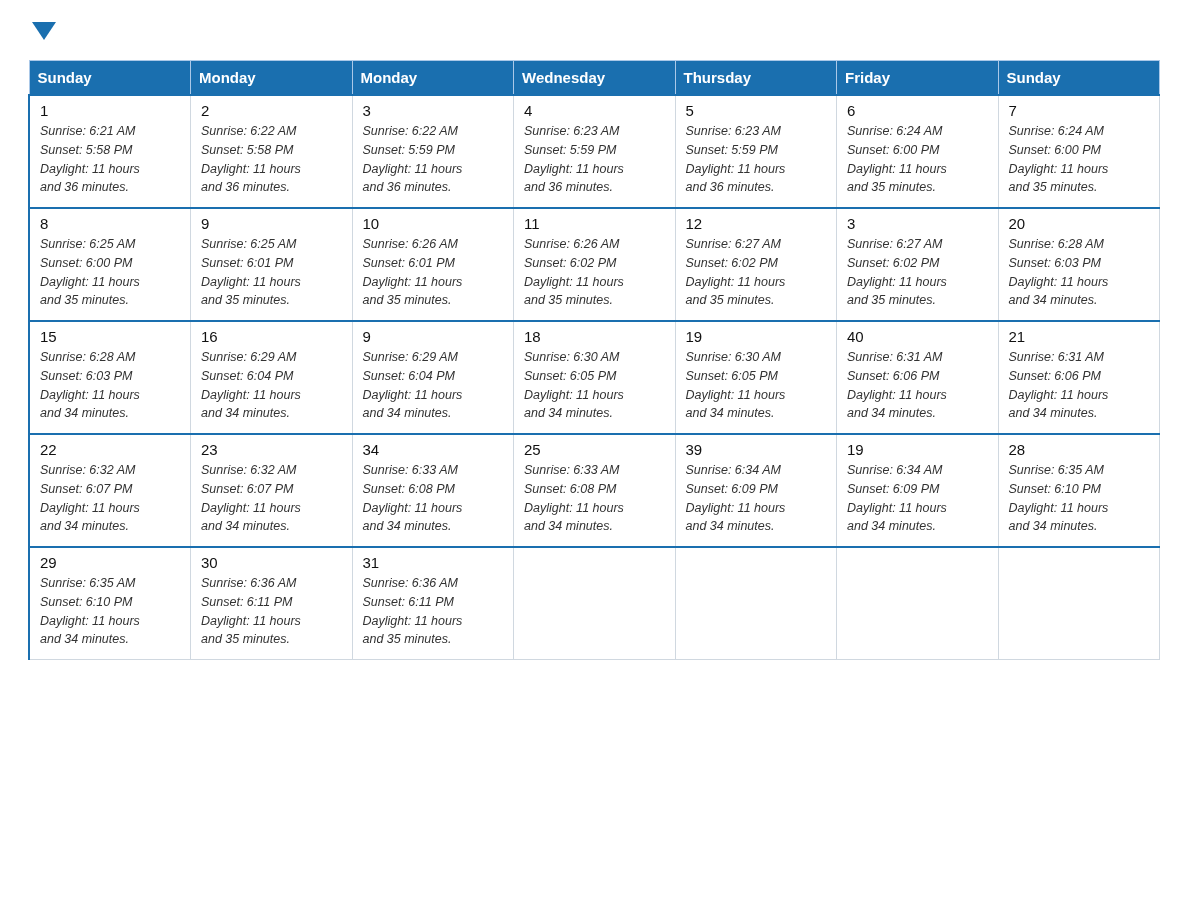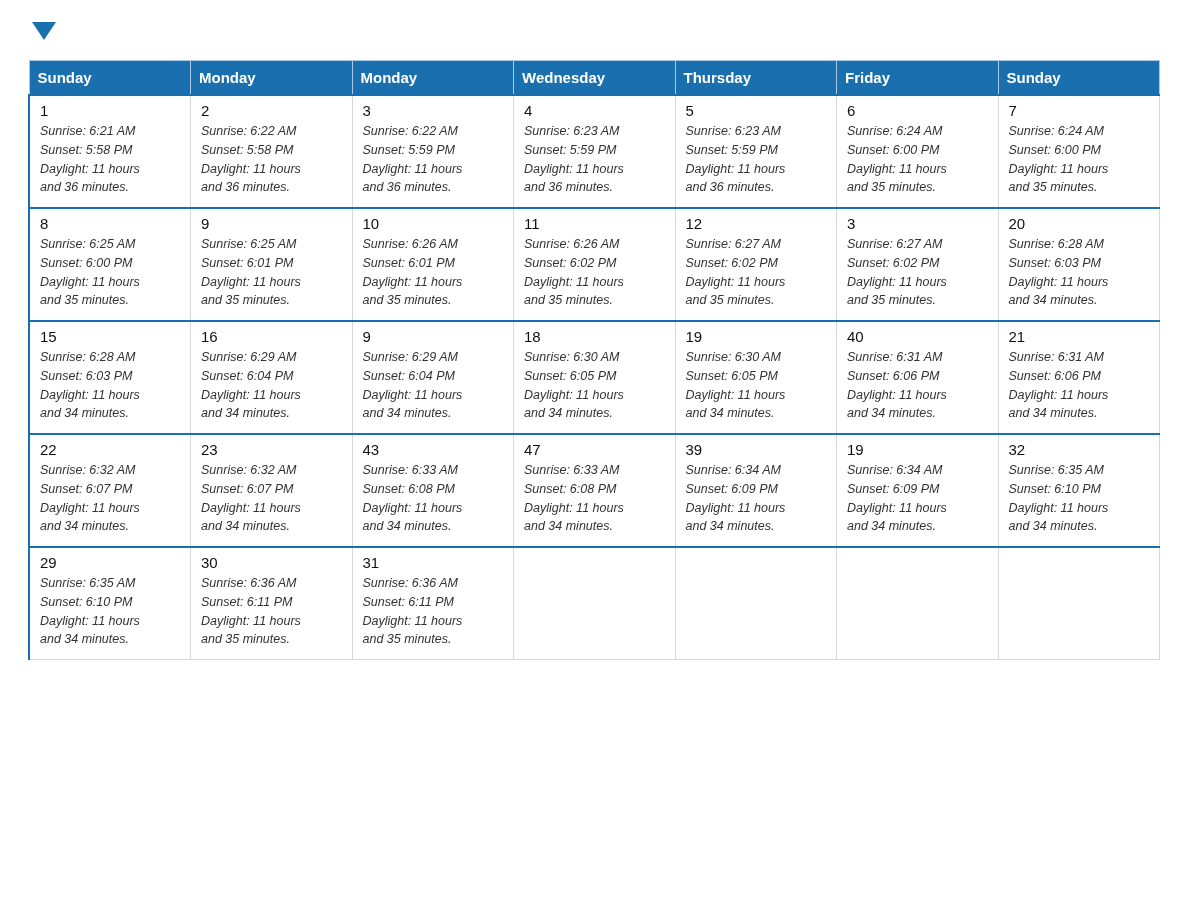--- a/index.html
+++ b/index.html
@@ -230,37 +230,37 @@
       <tr>
         <td>
           <span class="day-num">22</span>
           <div class="day-info">Sunrise: 6:32 AM<br>Sunset: 6:07 PM<br>Daylight: 11 hours<br>and 34 minutes.</div>
         </td>
         <td>
           <span class="day-num">23</span>
           <div class="day-info">Sunrise: 6:32 AM<br>Sunset: 6:07 PM<br>Daylight: 11 hours<br>and 34 minutes.</div>
         </td>
         <td>
-          <span class="day-num">43</span>
+          <span class="day-num">34</span>
           <div class="day-info">Sunrise: 6:33 AM<br>Sunset: 6:08 PM<br>Daylight: 11 hours<br>and 34 minutes.</div>
         </td>
         <td>
-          <span class="day-num">47</span>
+          <span class="day-num">25</span>
           <div class="day-info">Sunrise: 6:33 AM<br>Sunset: 6:08 PM<br>Daylight: 11 hours<br>and 34 minutes.</div>
         </td>
         <td>
           <span class="day-num">39</span>
           <div class="day-info">Sunrise: 6:34 AM<br>Sunset: 6:09 PM<br>Daylight: 11 hours<br>and 34 minutes.</div>
         </td>
         <td>
           <span class="day-num">19</span>
           <div class="day-info">Sunrise: 6:34 AM<br>Sunset: 6:09 PM<br>Daylight: 11 hours<br>and 34 minutes.</div>
         </td>
         <td>
-          <span class="day-num">32</span>
+          <span class="day-num">28</span>
           <div class="day-info">Sunrise: 6:35 AM<br>Sunset: 6:10 PM<br>Daylight: 11 hours<br>and 34 minutes.</div>
         </td>
       </tr>
       <tr>
         <td>
           <span class="day-num">29</span>
           <div class="day-info">Sunrise: 6:35 AM<br>Sunset: 6:10 PM<br>Daylight: 11 hours<br>and 34 minutes.</div>
         </td>
         <td>
           <span class="day-num">30</span>

